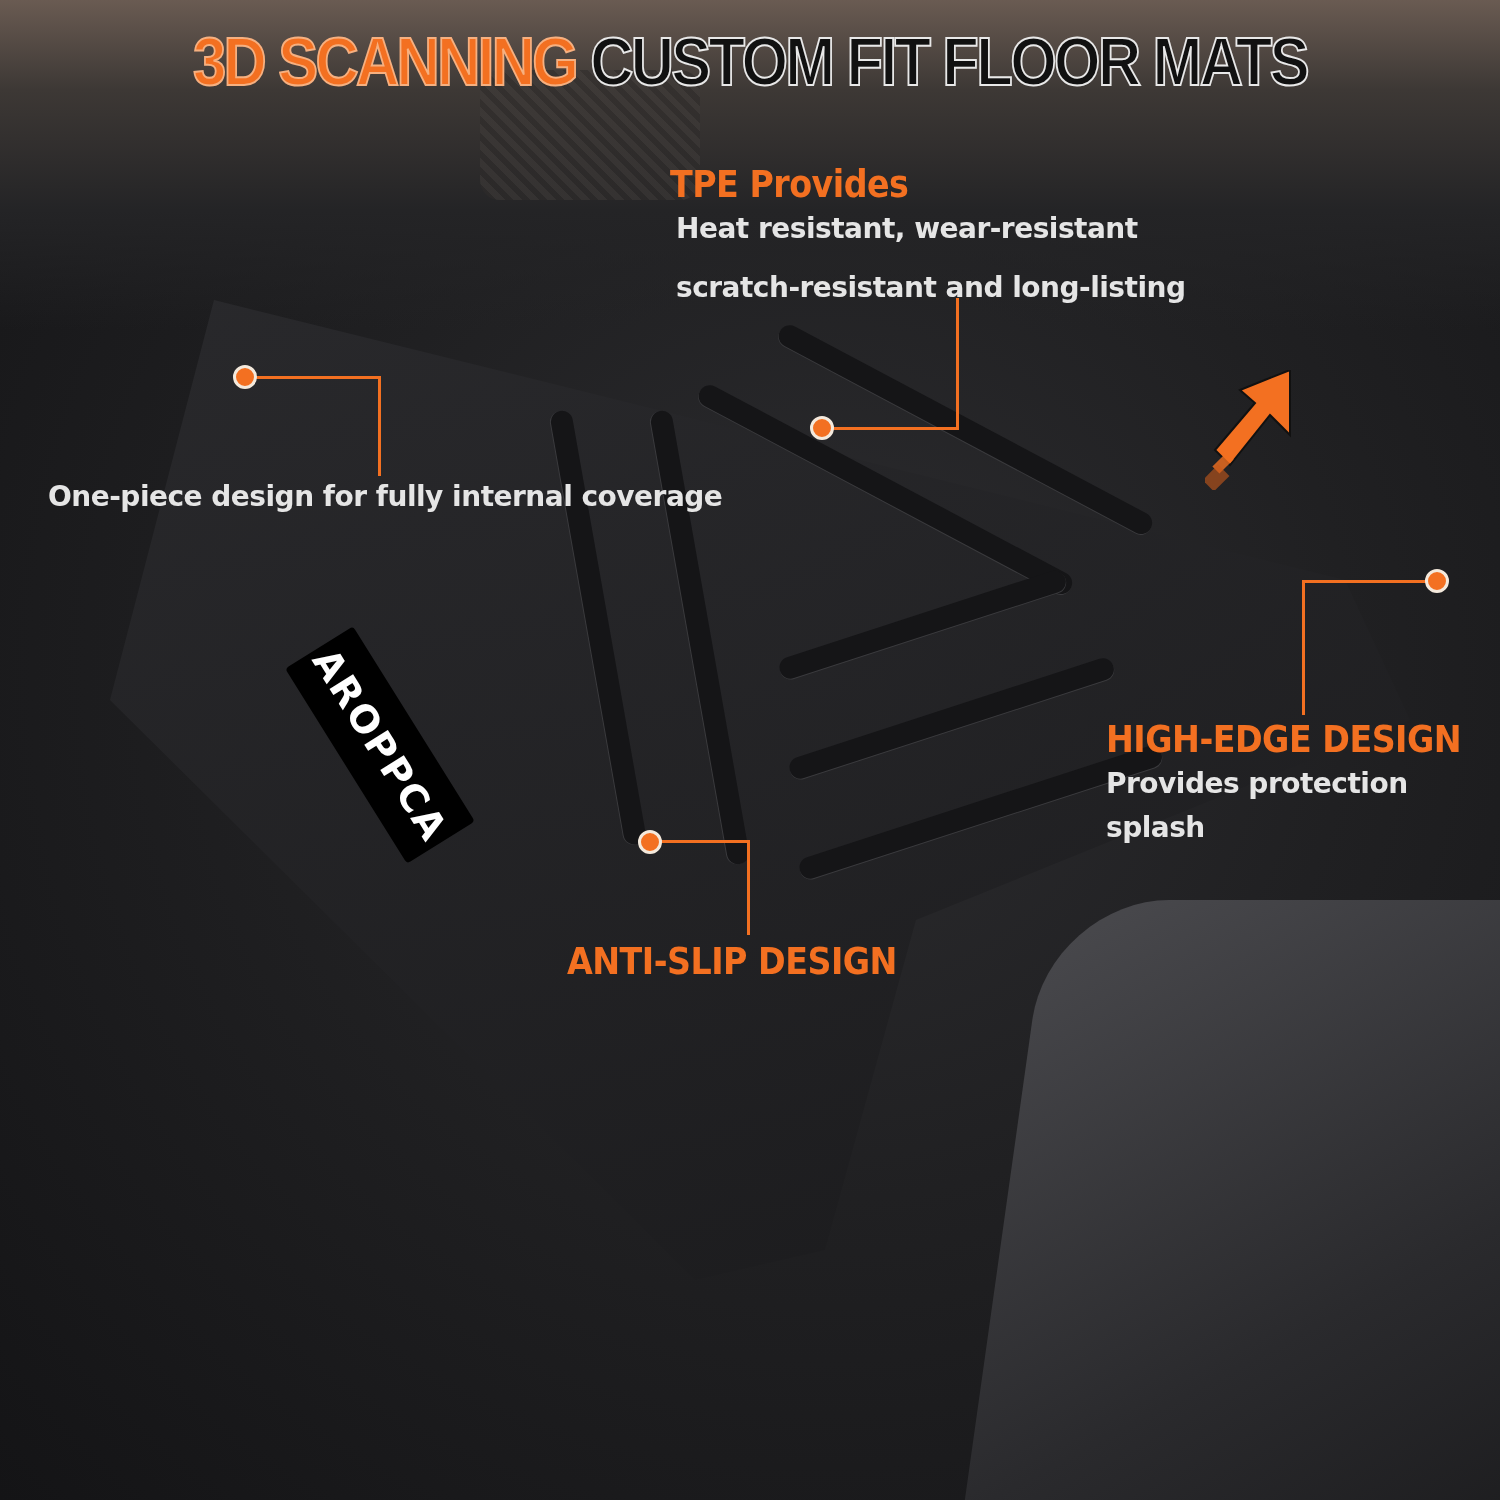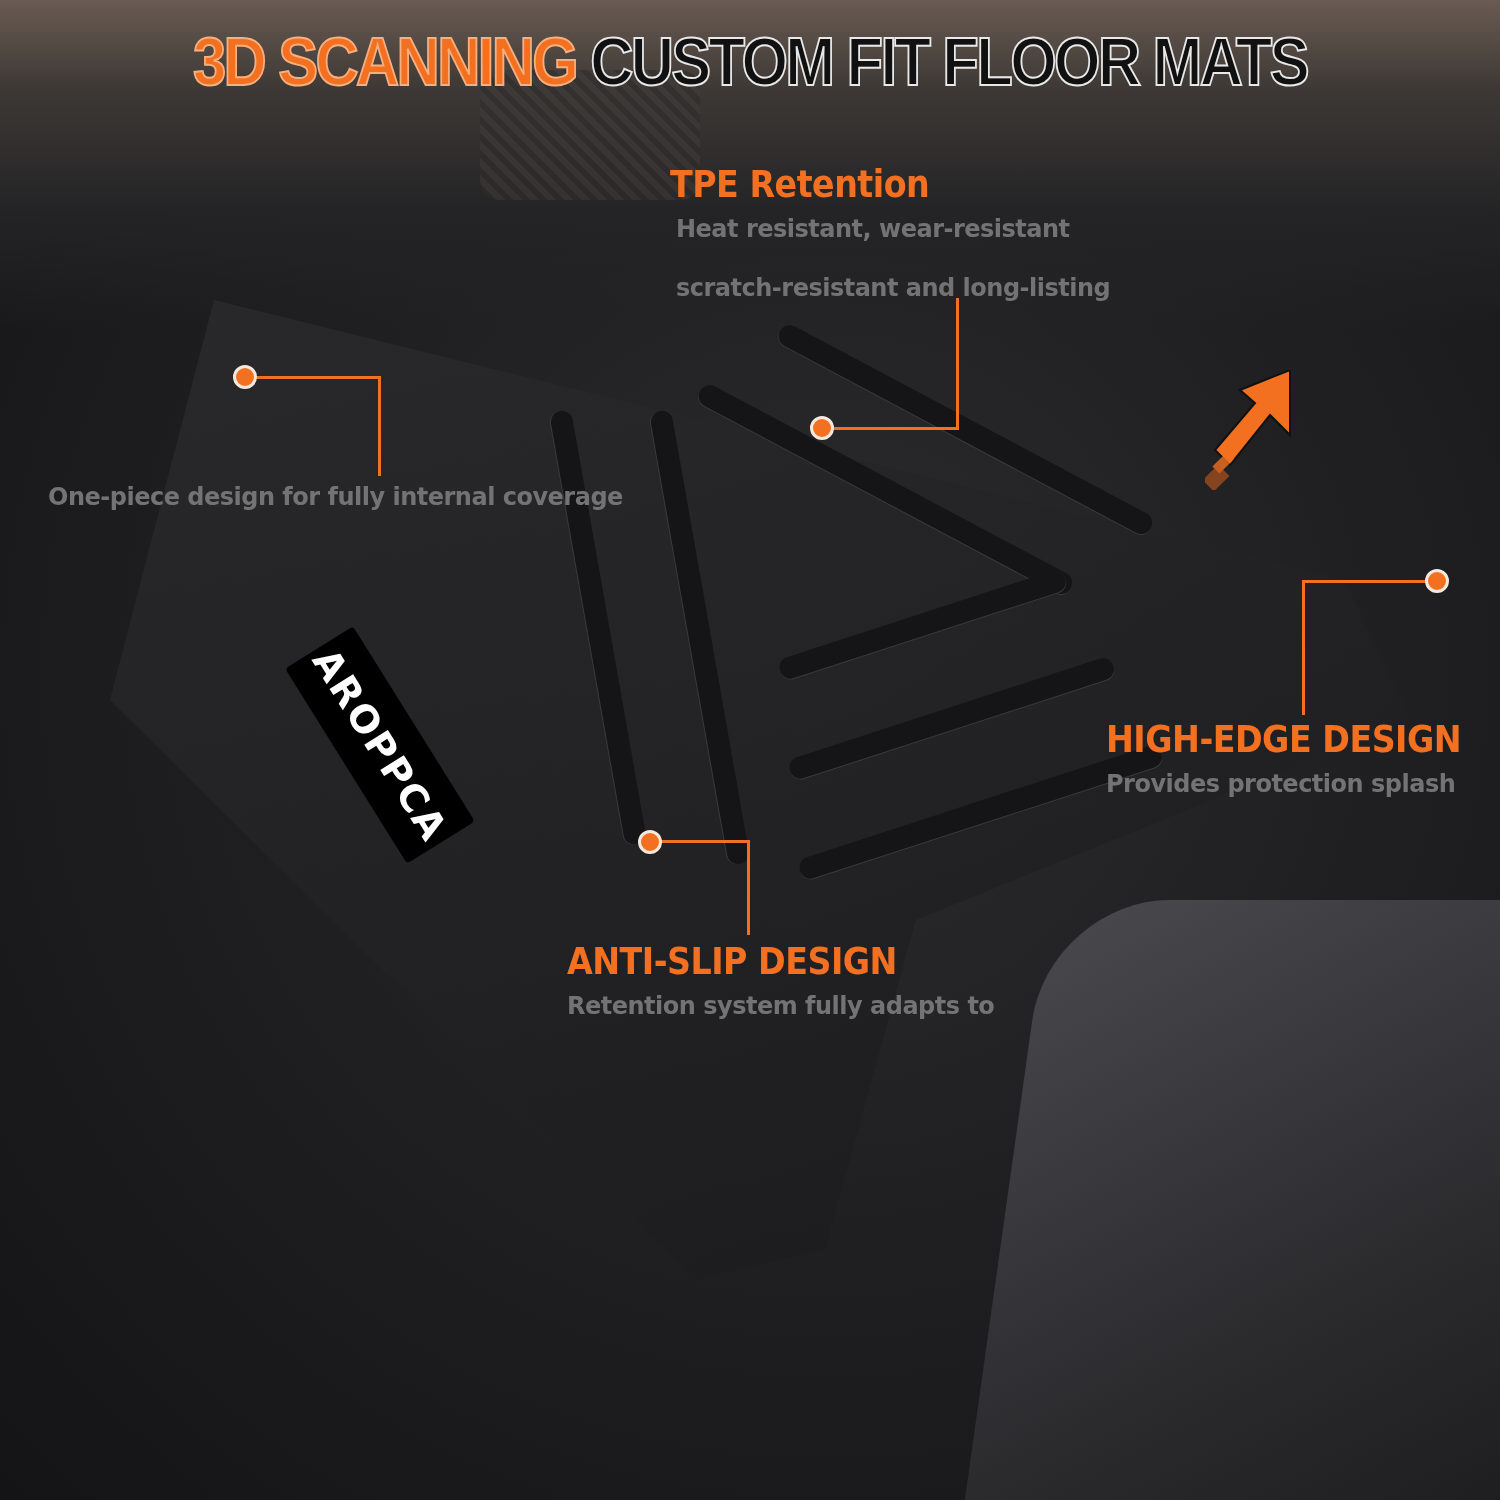--- a/index.html
+++ b/index.html
@@ -22,21 +22,21 @@
          background:repeating-linear-gradient(45deg,#3e3a38 0 6px,#2e2b2a 6px 12px);
          border-radius:20px;opacity:.6;}
   .title{position:absolute;top:22px;left:0;width:100%;text-align:center;
          font-family:"Liberation Sans",sans-serif;font-weight:bold;font-size:68px;
          letter-spacing:-3px;transform:scaleX(.88);}
   .title .o{color:#f37021;-webkit-text-stroke:2px #f6b080;}
   .title .b{color:#111;-webkit-text-stroke:2px #e8e8e8;}
   .callout{position:absolute;}
   .head{color:#f37021;font-weight:bold;font-size:37px;line-height:44px;
         font-family:"DejaVu Sans Condensed","DejaVu Sans",sans-serif;letter-spacing:-.5px;}
-  .desc{color:#737373;font-weight:bold;font-size:24px;line-height:44px;letter-spacing:-.5px;}
+  .desc{color:#e5e5e5;font-weight:bold;font-size:28px;line-height:44px;letter-spacing:-.5px;}
   .dot{position:absolute;width:24px;height:24px;border-radius:50%;
        background:#f37021;border:3px solid #f4e9dc;box-sizing:border-box;}
   .ln{position:absolute;background:#f37021;}
   .logo{position:absolute;left:340px;top:630px;width:80px;height:230px;background:#000;
         transform:rotate(-32deg);border-radius:4px;display:flex;align-items:center;justify-content:center;}
   .logo span{color:#fff;font-weight:bold;font-size:38px;writing-mode:vertical-rl;letter-spacing:2px;}
   .arrow{position:absolute;left:1205px;top:370px;}
 </style>
 </head>
 <body>
@@ -58,21 +58,21 @@
 <div class="title">
   <span class="o">3D SCANNING</span>
   <span class="b">CUSTOM FIT FLOOR MATS</span>
 </div>
 
 <div class="logo">
   <span>AROPPCA</span>
 </div>
 
 <div class="callout" style="left:670px;top:163px;">
-  <div class="head">TPE Retention</div>
+  <div class="head">TPE Provides</div>
   <div class="desc" style="margin-left:6px">Heat resistant, wear-resistant</div>
   <div class="desc" style="margin-left:6px;margin-top:15px">scratch-resistant and long-listing</div>
 </div>
 <div class="ln" style="left:956px;top:298px;width:3px;height:132px;"></div>
 <div class="ln" style="left:830px;top:427px;width:129px;height:3px;"></div>
 <div class="dot" style="left:810px;top:416px;"></div>
 
 <div class="callout" style="left:48px;top:475px;">
   <div class="desc">One-piece design for fully internal coverage</div>
 </div>
@@ -83,21 +83,20 @@
 <div class="callout" style="left:1106px;top:718px;">
   <div class="head">HIGH-EDGE DESIGN</div>
   <div class="desc">Provides protection splash</div>
 </div>
 <div class="ln" style="left:1302px;top:580px;width:130px;height:3px;"></div>
 <div class="ln" style="left:1302px;top:580px;width:3px;height:135px;"></div>
 <div class="dot" style="left:1425px;top:569px;"></div>
 
 <div class="callout" style="left:567px;top:940px;">
   <div class="head">ANTI-SLIP DESIGN</div>
-  <div class="desc">Retention system fully adapts to</div>
 </div>
 <div class="ln" style="left:658px;top:840px;width:92px;height:3px;"></div>
 <div class="ln" style="left:747px;top:840px;width:3px;height:95px;"></div>
 <div class="dot" style="left:638px;top:830px;"></div>
 
 <svg class="arrow" width="100" height="120" viewBox="0 0 100 120">
   <polygon points="35,20 85,0 85,65 65,45 25,95 10,80 50,33" fill="#f37021" stroke="#111" stroke-width="2"></polygon>
   <rect x="8" y="88" width="20" height="10" fill="#f37021" opacity=".8" transform="rotate(-45 18 93)"></rect>
   <rect x="0" y="100" width="22" height="16" fill="#c85a1a" opacity=".6" transform="rotate(-45 11 108)"></rect>
 </svg>

